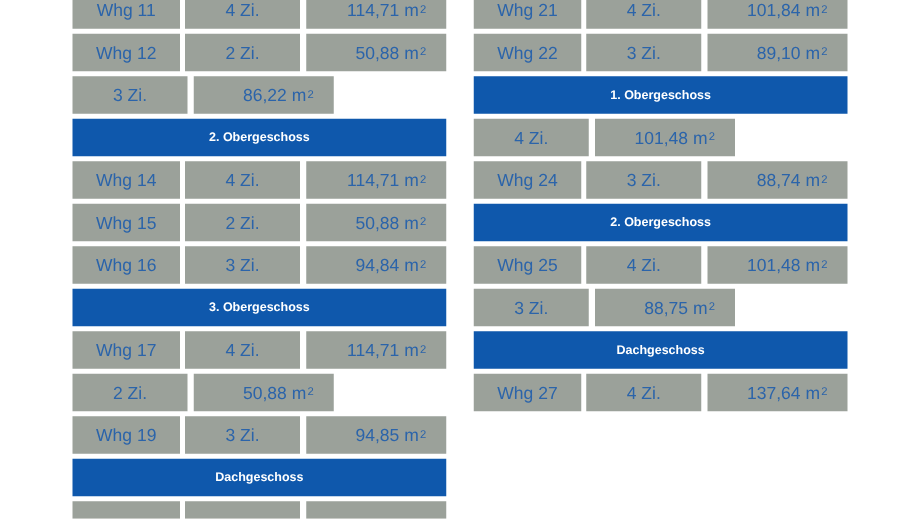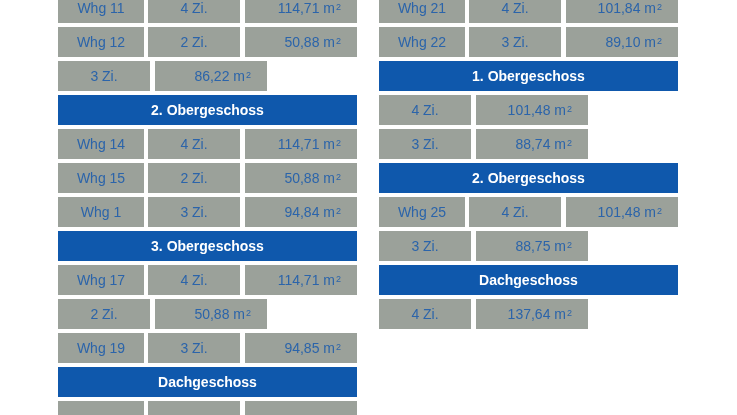--- a/index.html
+++ b/index.html
@@ -45,21 +45,21 @@
     font-size: 9px;
     line-height: 1;
     margin-left: 1px;
     transform: translateY(-1px);
   }
   .floor-row {
     height: 30px;
     margin-bottom: 4px;
     background: var(--floor-bg, #0f58ac);
     color: var(--floor-text, #ffffff);
-    font-size: 14px;
+    font-size: 10px;
     font-weight: bold;
     display: flex;
     align-items: center;
     justify-content: center;
     white-space: nowrap;
   }
 </style>
 </head>
 <body>
 
@@ -84,21 +84,21 @@
         <div class="cell apartment">Whg 14</div>
         <div class="cell rooms">4 Zi.</div>
         <div class="cell area">114,71 m<sup>2</sup></div>
       </div>
       <div class="unit-row">
         <div class="cell apartment">Whg 15</div>
         <div class="cell rooms">2 Zi.</div>
         <div class="cell area">50,88 m<sup>2</sup></div>
       </div>
       <div class="unit-row">
-        <div class="cell apartment">Whg 1</div>
+        <div class="cell apartment">Whg 16</div>
         <div class="cell rooms">3 Zi.</div>
         <div class="cell area">94,84 m<sup>2</sup></div>
       </div>
       <div class="floor-row">3. Obergeschoss</div>
       <div class="unit-row">
         <div class="cell apartment">Whg 17</div>
         <div class="cell rooms">4 Zi.</div>
         <div class="cell area">114,71 m<sup>2</sup></div>
       </div>
       <div class="unit-row">
@@ -127,32 +127,34 @@
         <div class="cell apartment">Whg 22</div>
         <div class="cell rooms">3 Zi.</div>
         <div class="cell area">89,10 m<sup>2</sup></div>
       </div>
       <div class="floor-row">1. Obergeschoss</div>
       <div class="unit-row">
         <div class="cell rooms">4 Zi.</div>
         <div class="cell area">101,48 m<sup>2</sup></div>
       </div>
       <div class="unit-row">
+        <div class="cell apartment">Whg 24</div>
         <div class="cell rooms">3 Zi.</div>
         <div class="cell area">88,74 m<sup>2</sup></div>
       </div>
       <div class="floor-row">2. Obergeschoss</div>
       <div class="unit-row">
         <div class="cell apartment">Whg 25</div>
         <div class="cell rooms">4 Zi.</div>
         <div class="cell area">101,48 m<sup>2</sup></div>
       </div>
       <div class="unit-row">
         <div class="cell rooms">3 Zi.</div>
         <div class="cell area">88,75 m<sup>2</sup></div>
       </div>
       <div class="floor-row">Dachgeschoss</div>
       <div class="unit-row">
+        <div class="cell apartment">Whg 27</div>
         <div class="cell rooms">4 Zi.</div>
         <div class="cell area">137,64 m<sup>2</sup></div>
       </div>
     </section>
 </div>
 
 </body></html>

